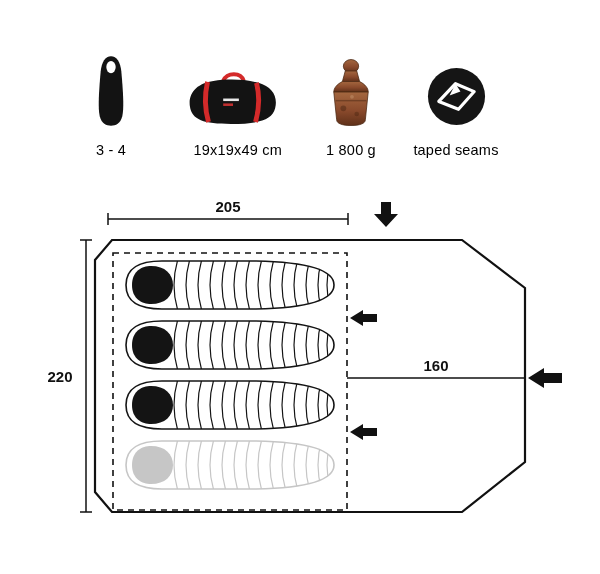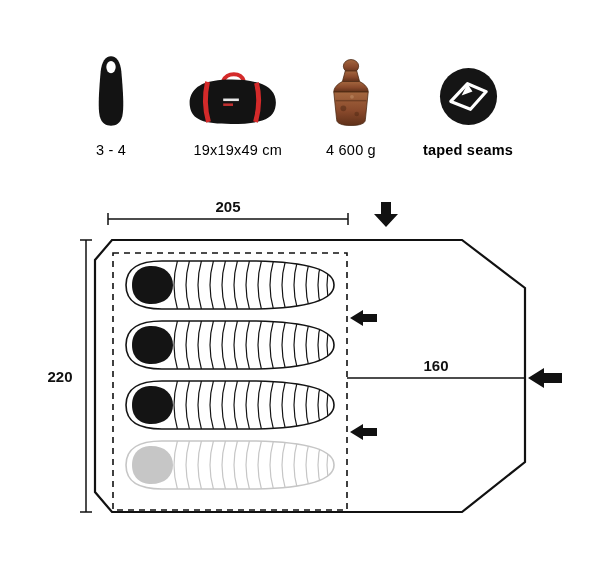--- a/index.html
+++ b/index.html
@@ -55,24 +55,24 @@
         <ellipse cx="23" cy="8" rx="8" ry="7" fill="url(#rustGrad)" stroke="#4a2812" stroke-width="0.8"></ellipse>
         <path d="M 17,13 L 29,13 L 32,24 L 14,24 Z" fill="url(#rustGrad)" stroke="#4a2812" stroke-width="0.8"></path>
         <path d="M 14,24 L 32,24 C 38,27 41,31 41,35 L 5,35 C 5,31 8,27 14,24 Z" fill="url(#rustGrad)" stroke="#4a2812" stroke-width="0.8"></path>
         <path d="M 5,35 L 41,35 L 38,64 C 38,68 32,70 23,70 C 14,70 8,68 8,64 Z" fill="url(#rustGrad)" stroke="#4a2812" stroke-width="0.8"></path>
         <path d="M 7,44 L 39,44" stroke="rgba(40,18,6,0.35)" stroke-width="1.5" fill="none"></path>
         <circle cx="15" cy="52" r="3" fill="rgba(50,24,8,0.35)"></circle>
         <circle cx="29" cy="58" r="2.4" fill="rgba(50,24,8,0.3)"></circle>
         <circle cx="24" cy="40" r="2" fill="rgba(235,200,160,0.25)"></circle>
       </svg>
     </div>
-    <div class="spec-label">4 600 g</div>
+    <div class="spec-label">1 800 g</div>
   </div>
 
-  <div class="spec-item" style="left:408px; width:120px;font-weight:bold;">
+  <div class="spec-item" style="left:396px; width:120px;">
     <div class="icon-box">
       <svg width="63" height="63" viewBox="0 0 64 64">
         <circle cx="32" cy="32" r="29" fill="#151515"></circle>
         <path d="M 14,37 L 31,19 L 50,27 L 34,45 Z" fill="none" stroke="#ffffff" stroke-width="3.2" stroke-linejoin="round"></path>
         <path d="M 31,19 L 36,27 L 25,31 Z" fill="#ffffff"></path>
       </svg>
     </div>
     <div class="spec-label">taped seams</div>
   </div>
 

